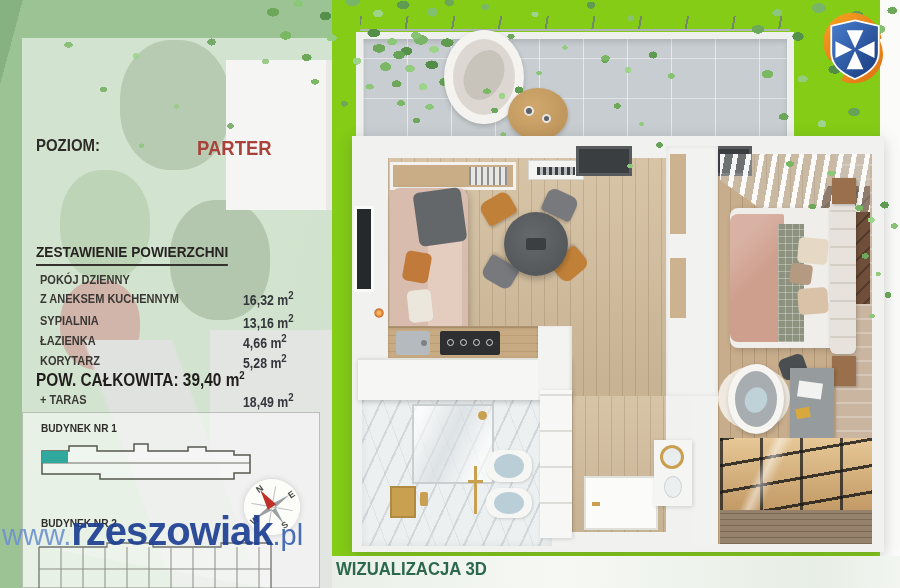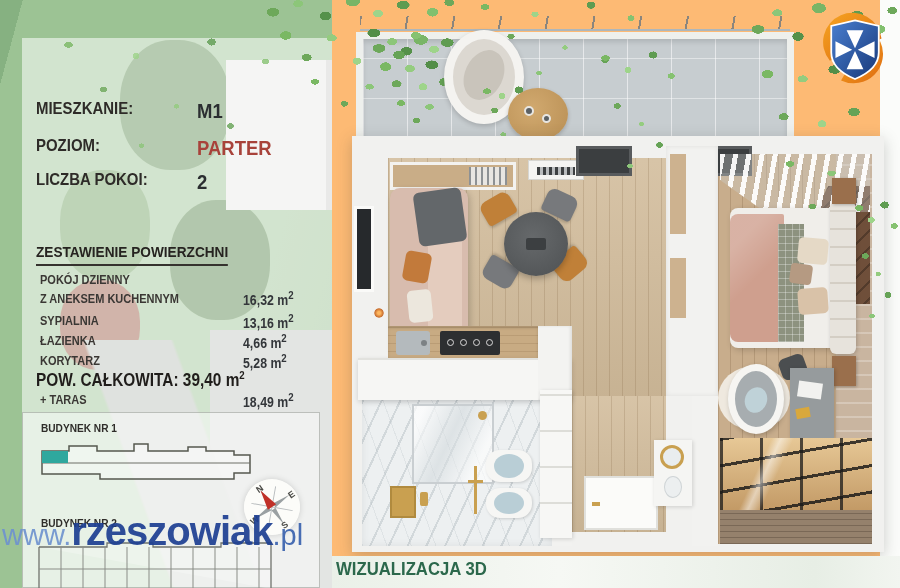--- a/index.html
+++ b/index.html
@@ -55,21 +55,21 @@
 
   
   .watermark { position:absolute; left:2px; top:512px; width:300px; opacity:.92; cursor:pointer; }
   .wm-line1 { line-height:38px; white-space:nowrap; }
   .wm-www { font-size:29px; color:#6f93cf; font-weight:400; }
   .wm-name { font-size:40px; color:#1d3f92; font-weight:700; letter-spacing:-1px; }
   .wm-tld { font-size:29px; color:#3a62ae; font-weight:400; }
   .wm-tag { font-size:21px; color:#f6921e; margin-top:0; white-space:nowrap; }
 
   
-  .viz { position:absolute; left:332px; top:0; width:548px; height:588px; background:#fdba74; }
+  .viz { position:absolute; left:332px; top:0; width:548px; height:588px; background:#84cc16; }
   .viz .abs { position:absolute; }
   .viz-bottom { position:absolute; left:0; top:556px; width:568px; height:32px;
     background:linear-gradient(90deg,#eaf0e8,#f6f8f4 40%,#e7eee5 85%,#f2f5f0); }
   .viz-caption { position:absolute; left:4px; top:558px; font-size:19px; font-weight:700; color:#2c684c; }
 
   
   .railing { left:28px; top:16px; width:430px; height:15px;
     background:repeating-linear-gradient(100deg, rgba(110,120,128,.8) 0 2px, transparent 2px 46px);
     border-bottom:2px solid #aeb6ba; }
   .terrace { left:24px; top:32px; width:438px; height:114px; border:7px solid #eef0ed;
@@ -253,31 +253,23 @@
     <div class="blob" style="left:60px;top:170px;width:90px;height:110px;background:#6fa061;"></div>
     <div class="blob" style="left:170px;top:200px;width:100px;height:120px;background:#558449;"></div>
     <div class="blob" style="left:60px;top:280px;width:80px;height:90px;background:#9a5a43;"></div>
     <div class="abs" style="position:absolute;left:226px;top:60px;width:106px;height:150px;background:#e8e8e6;box-shadow:inset -6px 0 0 #cfcfcd;"></div>
     <div class="abs" style="position:absolute;left:210px;top:330px;width:122px;height:258px;background:#c2c6c1;"></div>
     <div class="abs" style="position:absolute;left:70px;top:340px;width:250px;height:248px;background:linear-gradient(70deg, transparent 30%, #b9beb9 31% 56%, transparent 57%);"></div>
   </div>
   <div class="aerial-overlay"></div>
 
 
-  <div class="spec-row" style="top:99px">
-    <span class="spec-label cond">MIESZKANIE:</span>
-    <span class="spec-value cond">M1</span>
-  </div>
   <div class="spec-row" style="top:136px">
     <span class="spec-label cond">POZIOM:</span>
     <span class="spec-value accent cond">PARTER</span>
-  </div>
-  <div class="spec-row" style="top:170px">
-    <span class="spec-label cond">LICZBA POKOI:</span>
-    <span class="spec-value cond">2</span>
   </div>
 
   <div class="areas-heading cond">ZESTAWIENIE POWIERZCHNI</div>
   <span class="a-line cond" style="top:273px">POKÓJ DZIENNY</span>
   <span class="a-line cond" style="top:292px">Z ANEKSEM KUCHENNYM</span>
   <span class="a-value cond" style="top:289px"><span>16,32 m</span><sup>2</sup></span>
   <span class="a-line cond" style="top:314px">SYPIALNIA</span>
   <span class="a-value cond" style="top:312px"><span>13,16 m</span><sup>2</sup></span>
   <span class="a-line cond" style="top:334px">ŁAZIENKA</span>
   <span class="a-value cond" style="top:332px"><span>4,66 m</span><sup>2</sup></span>

